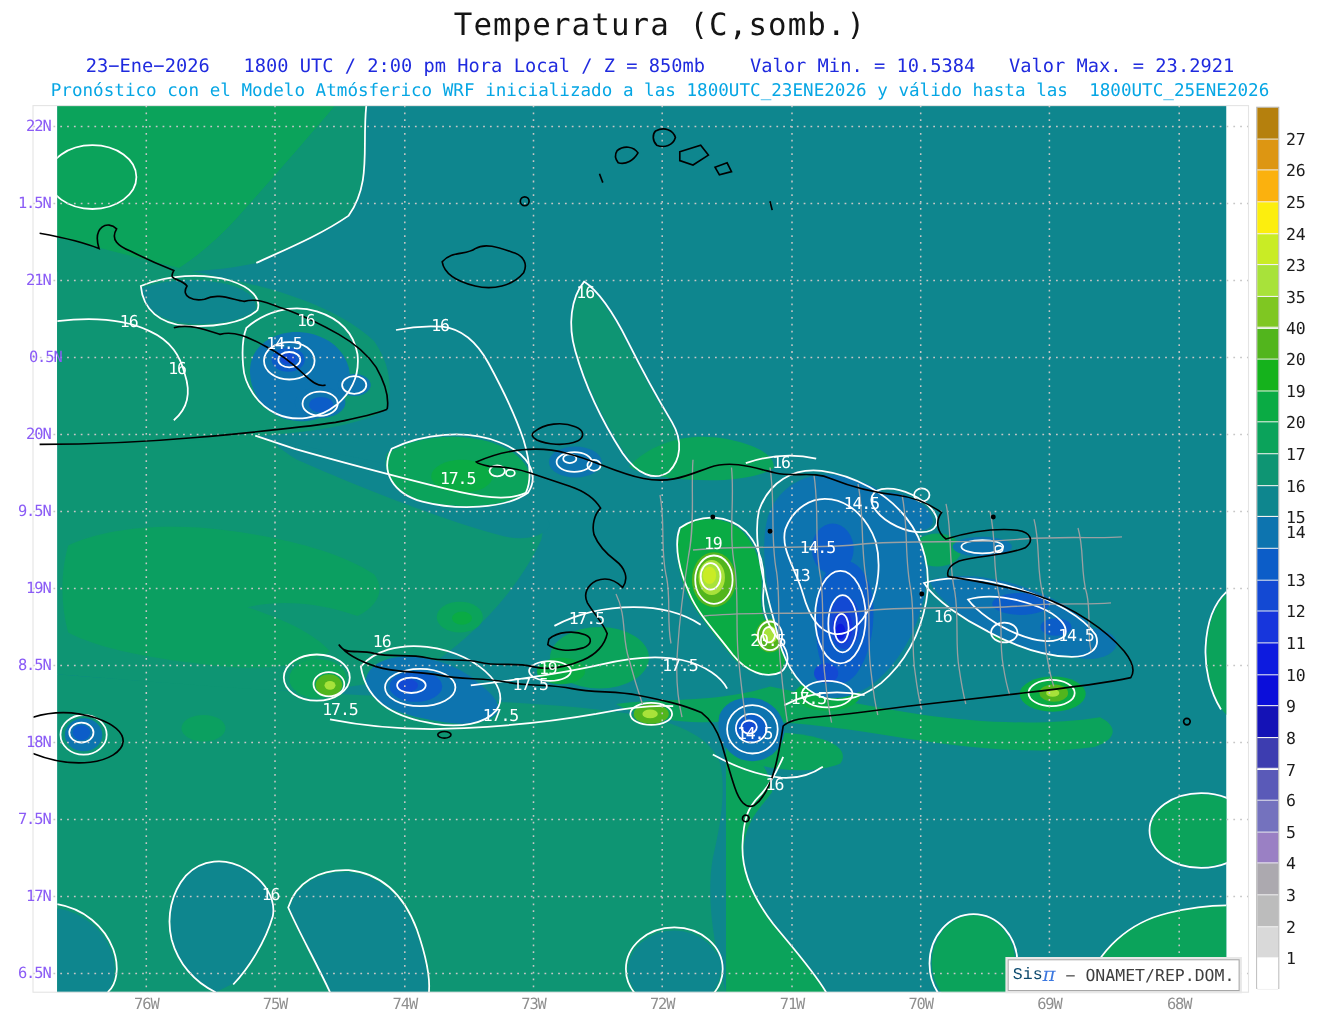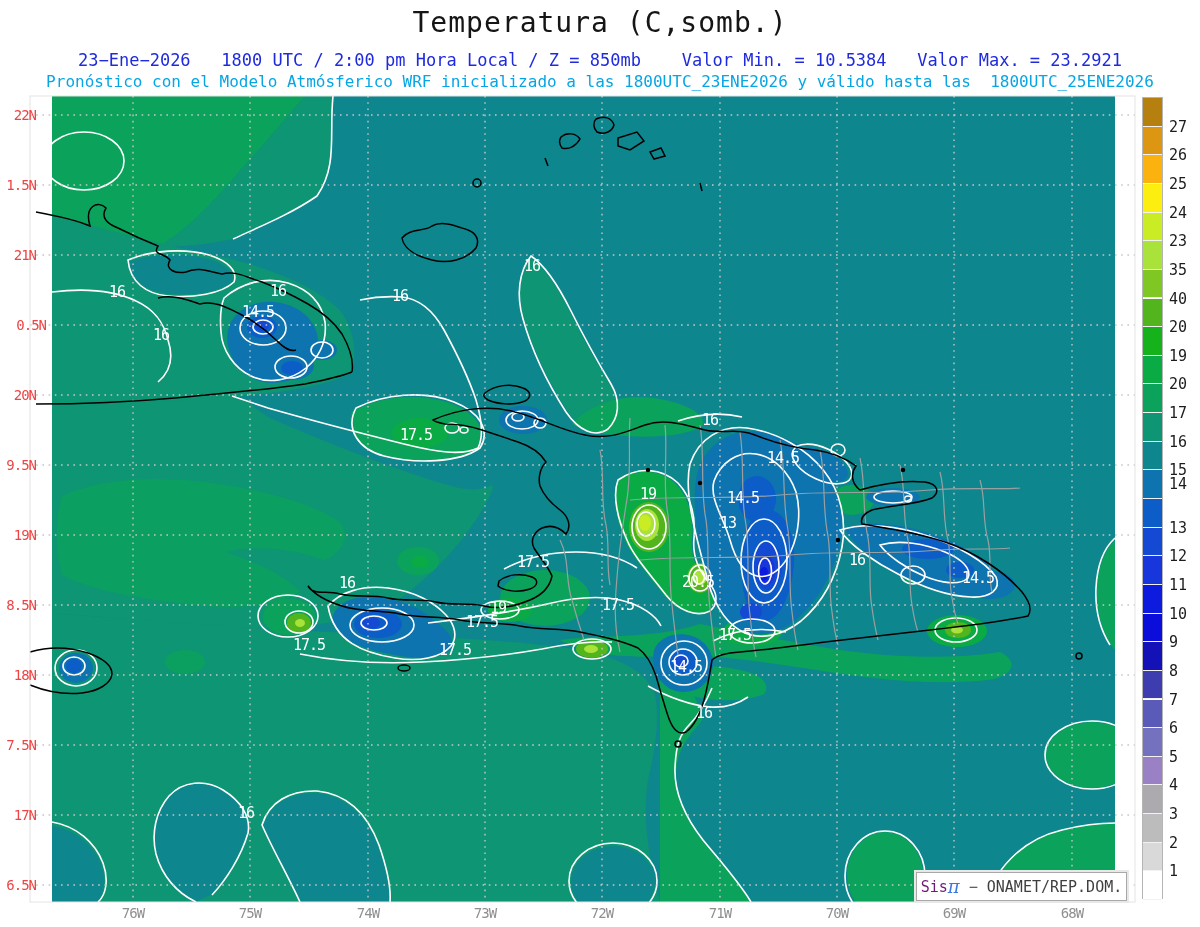--- a/index.html
+++ b/index.html
@@ -5,34 +5,34 @@
   html,body{margin:0;padding:0;background:#fff;}
   #page{position:relative;width:1200px;height:927px;background:#fff;overflow:hidden;
         font-family:"DejaVu Sans Mono","Liberation Mono",monospace;}
   .ttl{position:absolute;top:6px;left:0;width:1200px;text-align:center;
        font-size:28px;letter-spacing:1px;color:#151515;white-space:pre;}
   .sub1{position:absolute;top:50px;left:0;width:1200px;text-align:center;
         font-size:17px;color:#1f2ade;white-space:pre;}
   .sub2{position:absolute;top:72px;left:0;width:1200px;text-align:center;
         font-size:16px;color:#06a6e4;white-space:pre;}
   #mapsvg{position:absolute;left:0;top:0;}
-  .ylab{position:absolute;width:36px;text-align:right;font-size:14px;color:#ef4444;
+  .ylab{position:absolute;width:46px;text-align:right;font-size:14px;color:#8b5cf6;
         letter-spacing:-1px;line-height:16px;}
   .xlab{position:absolute;transform:translateX(-50%);font-size:14px;color:#8f8f8f;
         letter-spacing:-1px;top:905px;}
   .clab{position:absolute;transform:translate(-50%,-50%);font-size:15px;color:#fff;
         letter-spacing:-1px;white-space:nowrap;}
   .cbcell{position:absolute;left:1143px;width:19px;}
   .cbbar{position:absolute;left:1142px;top:97px;width:21px;height:802px;
          border:1px solid #b5b5b5;box-sizing:border-box;}
   .cblab{position:absolute;left:1169px;transform:translateY(-50%);font-size:15px;color:#1c1c1c;}
   #badge{position:absolute;left:916px;top:872px;width:211px;height:29px;background:#fff;
          border:1px solid #a8a8a8;box-shadow:0 0 0 2px #e8e8e8;box-sizing:border-box;
          display:flex;align-items:center;justify-content:center;font-size:15px;white-space:pre;}
-  #badge .sis{color:#701a75;}
+  #badge .sis{color:#0c4a6e;font-family:Liberation Mono, monospace;}
   #badge .pi{color:#3c78e0;font-family:"DejaVu Serif","Liberation Serif",serif;
              font-style:italic;font-size:18px;line-height:15px;}
   #badge .sep{color:#5a5a5a;}
   #badge .org{color:#3f3f3f;}
 </style>
 </head>
 <body>
 
 <div id="page">
 

